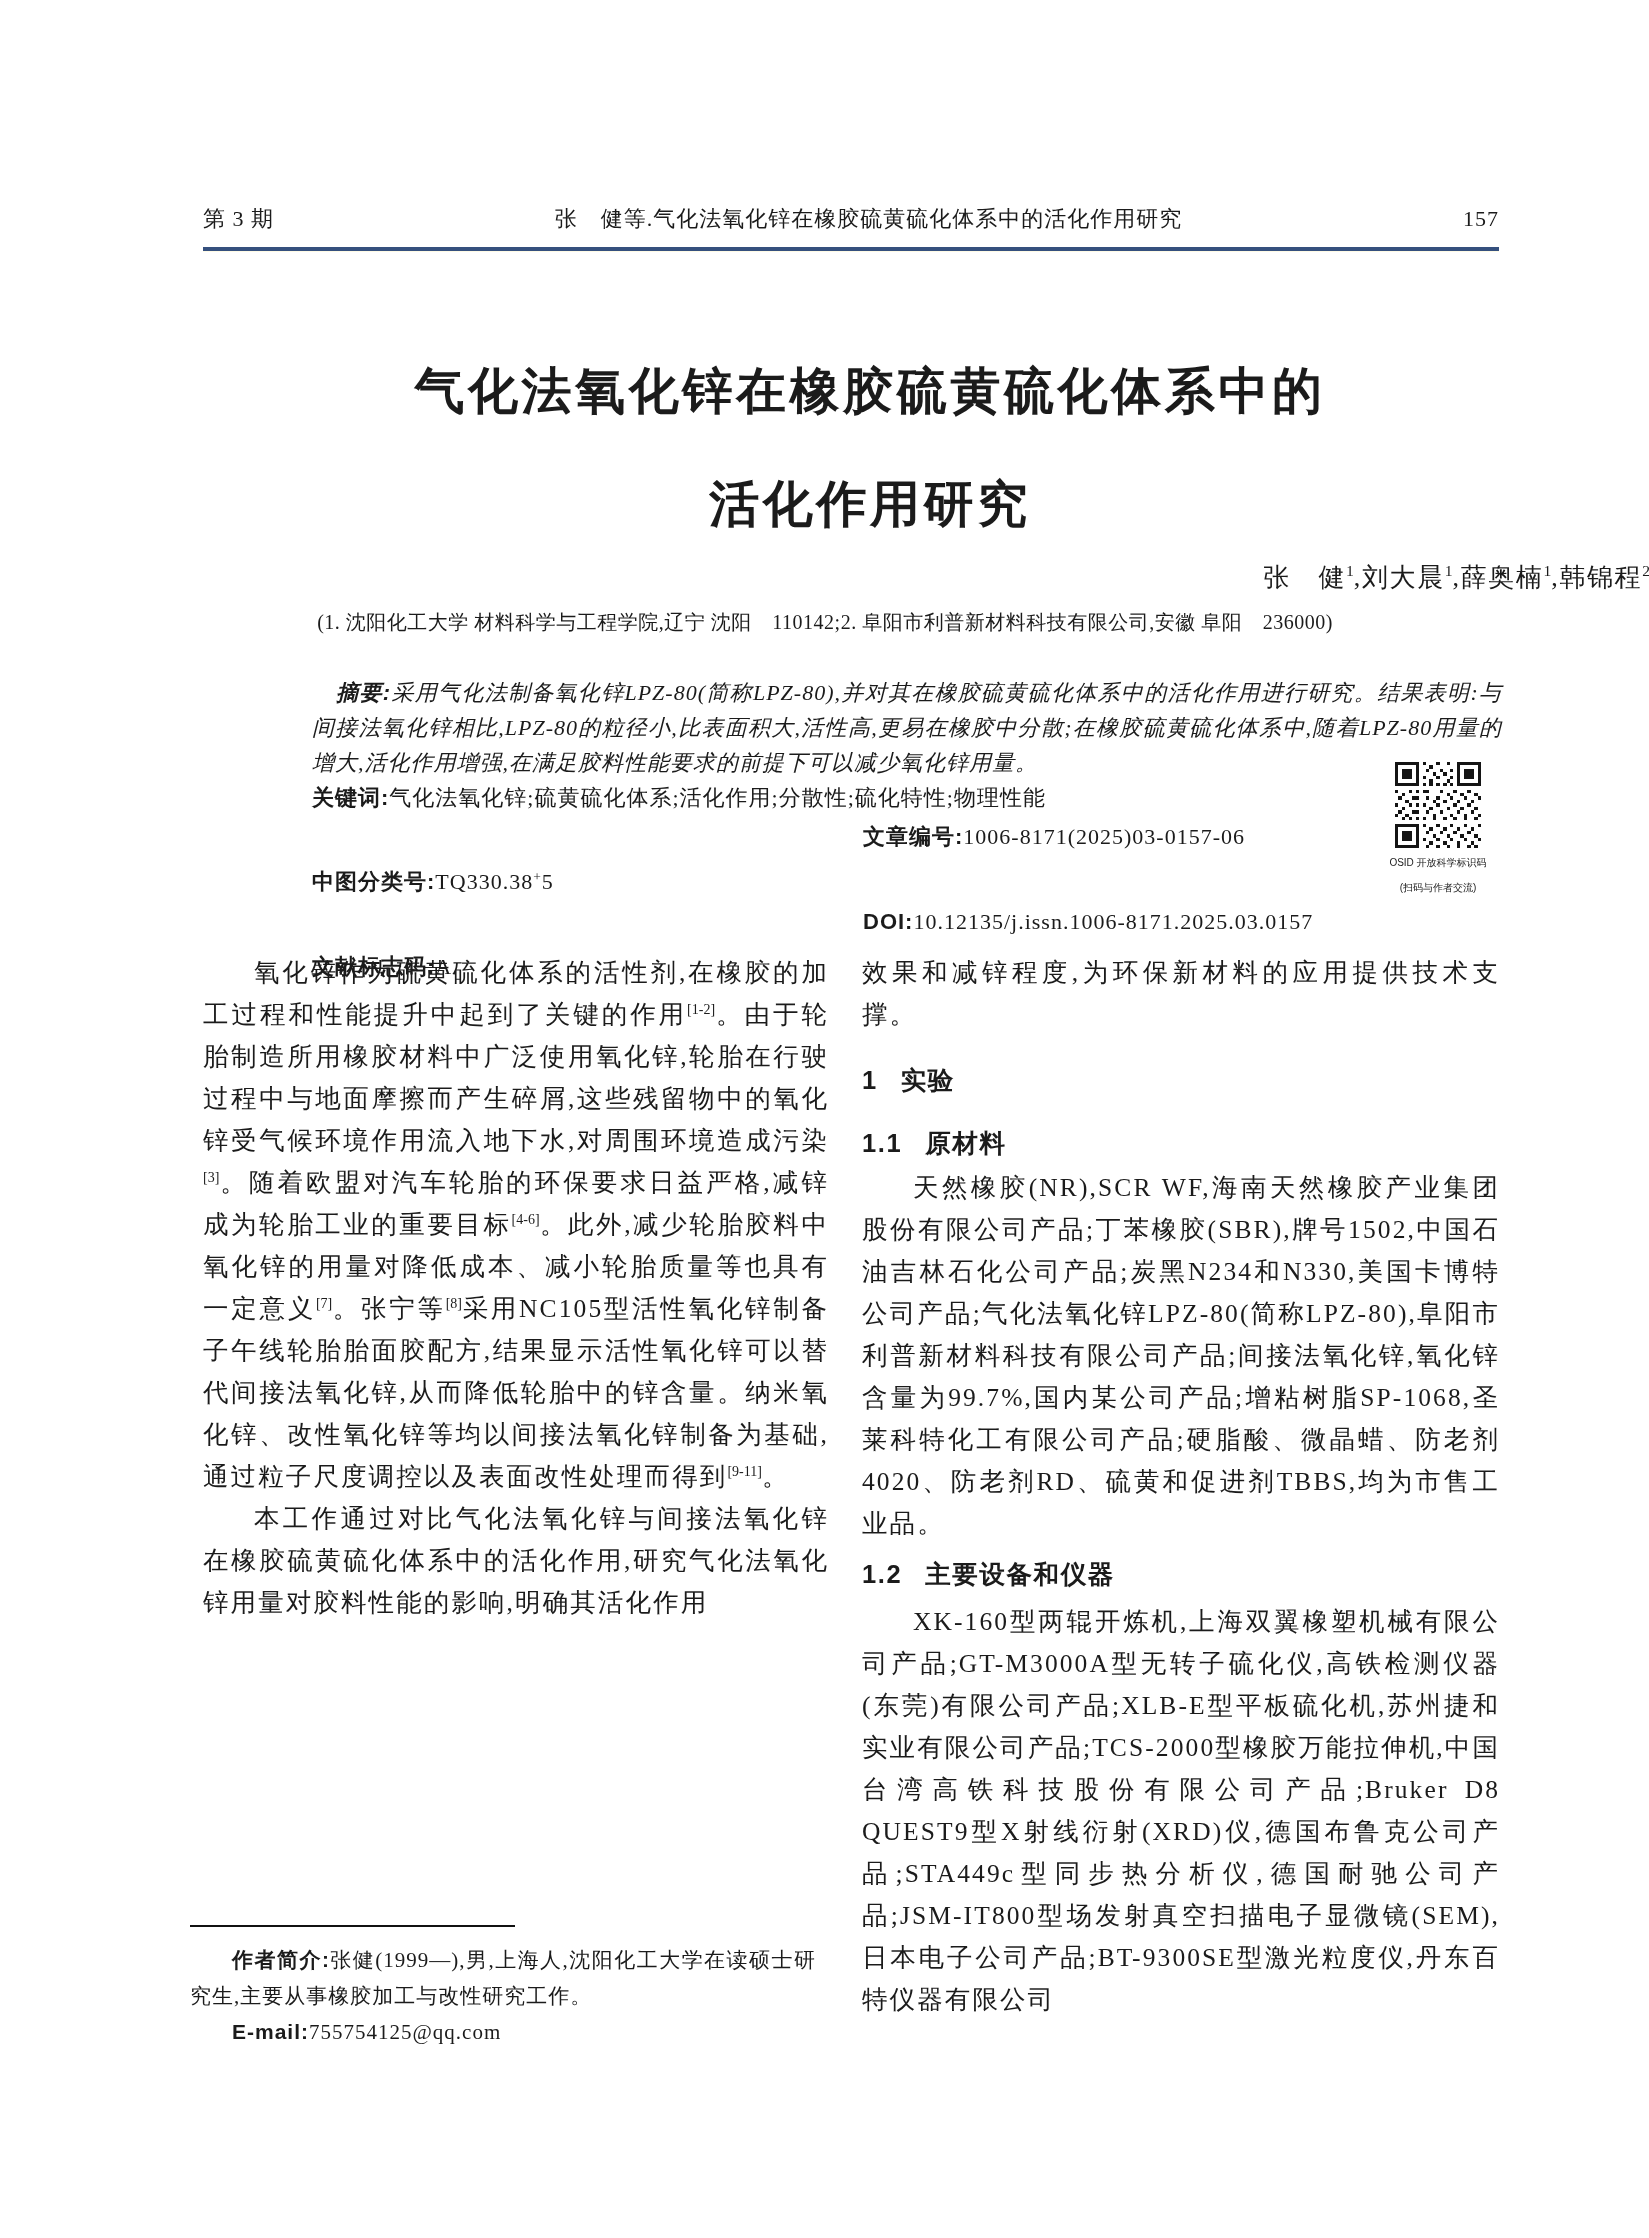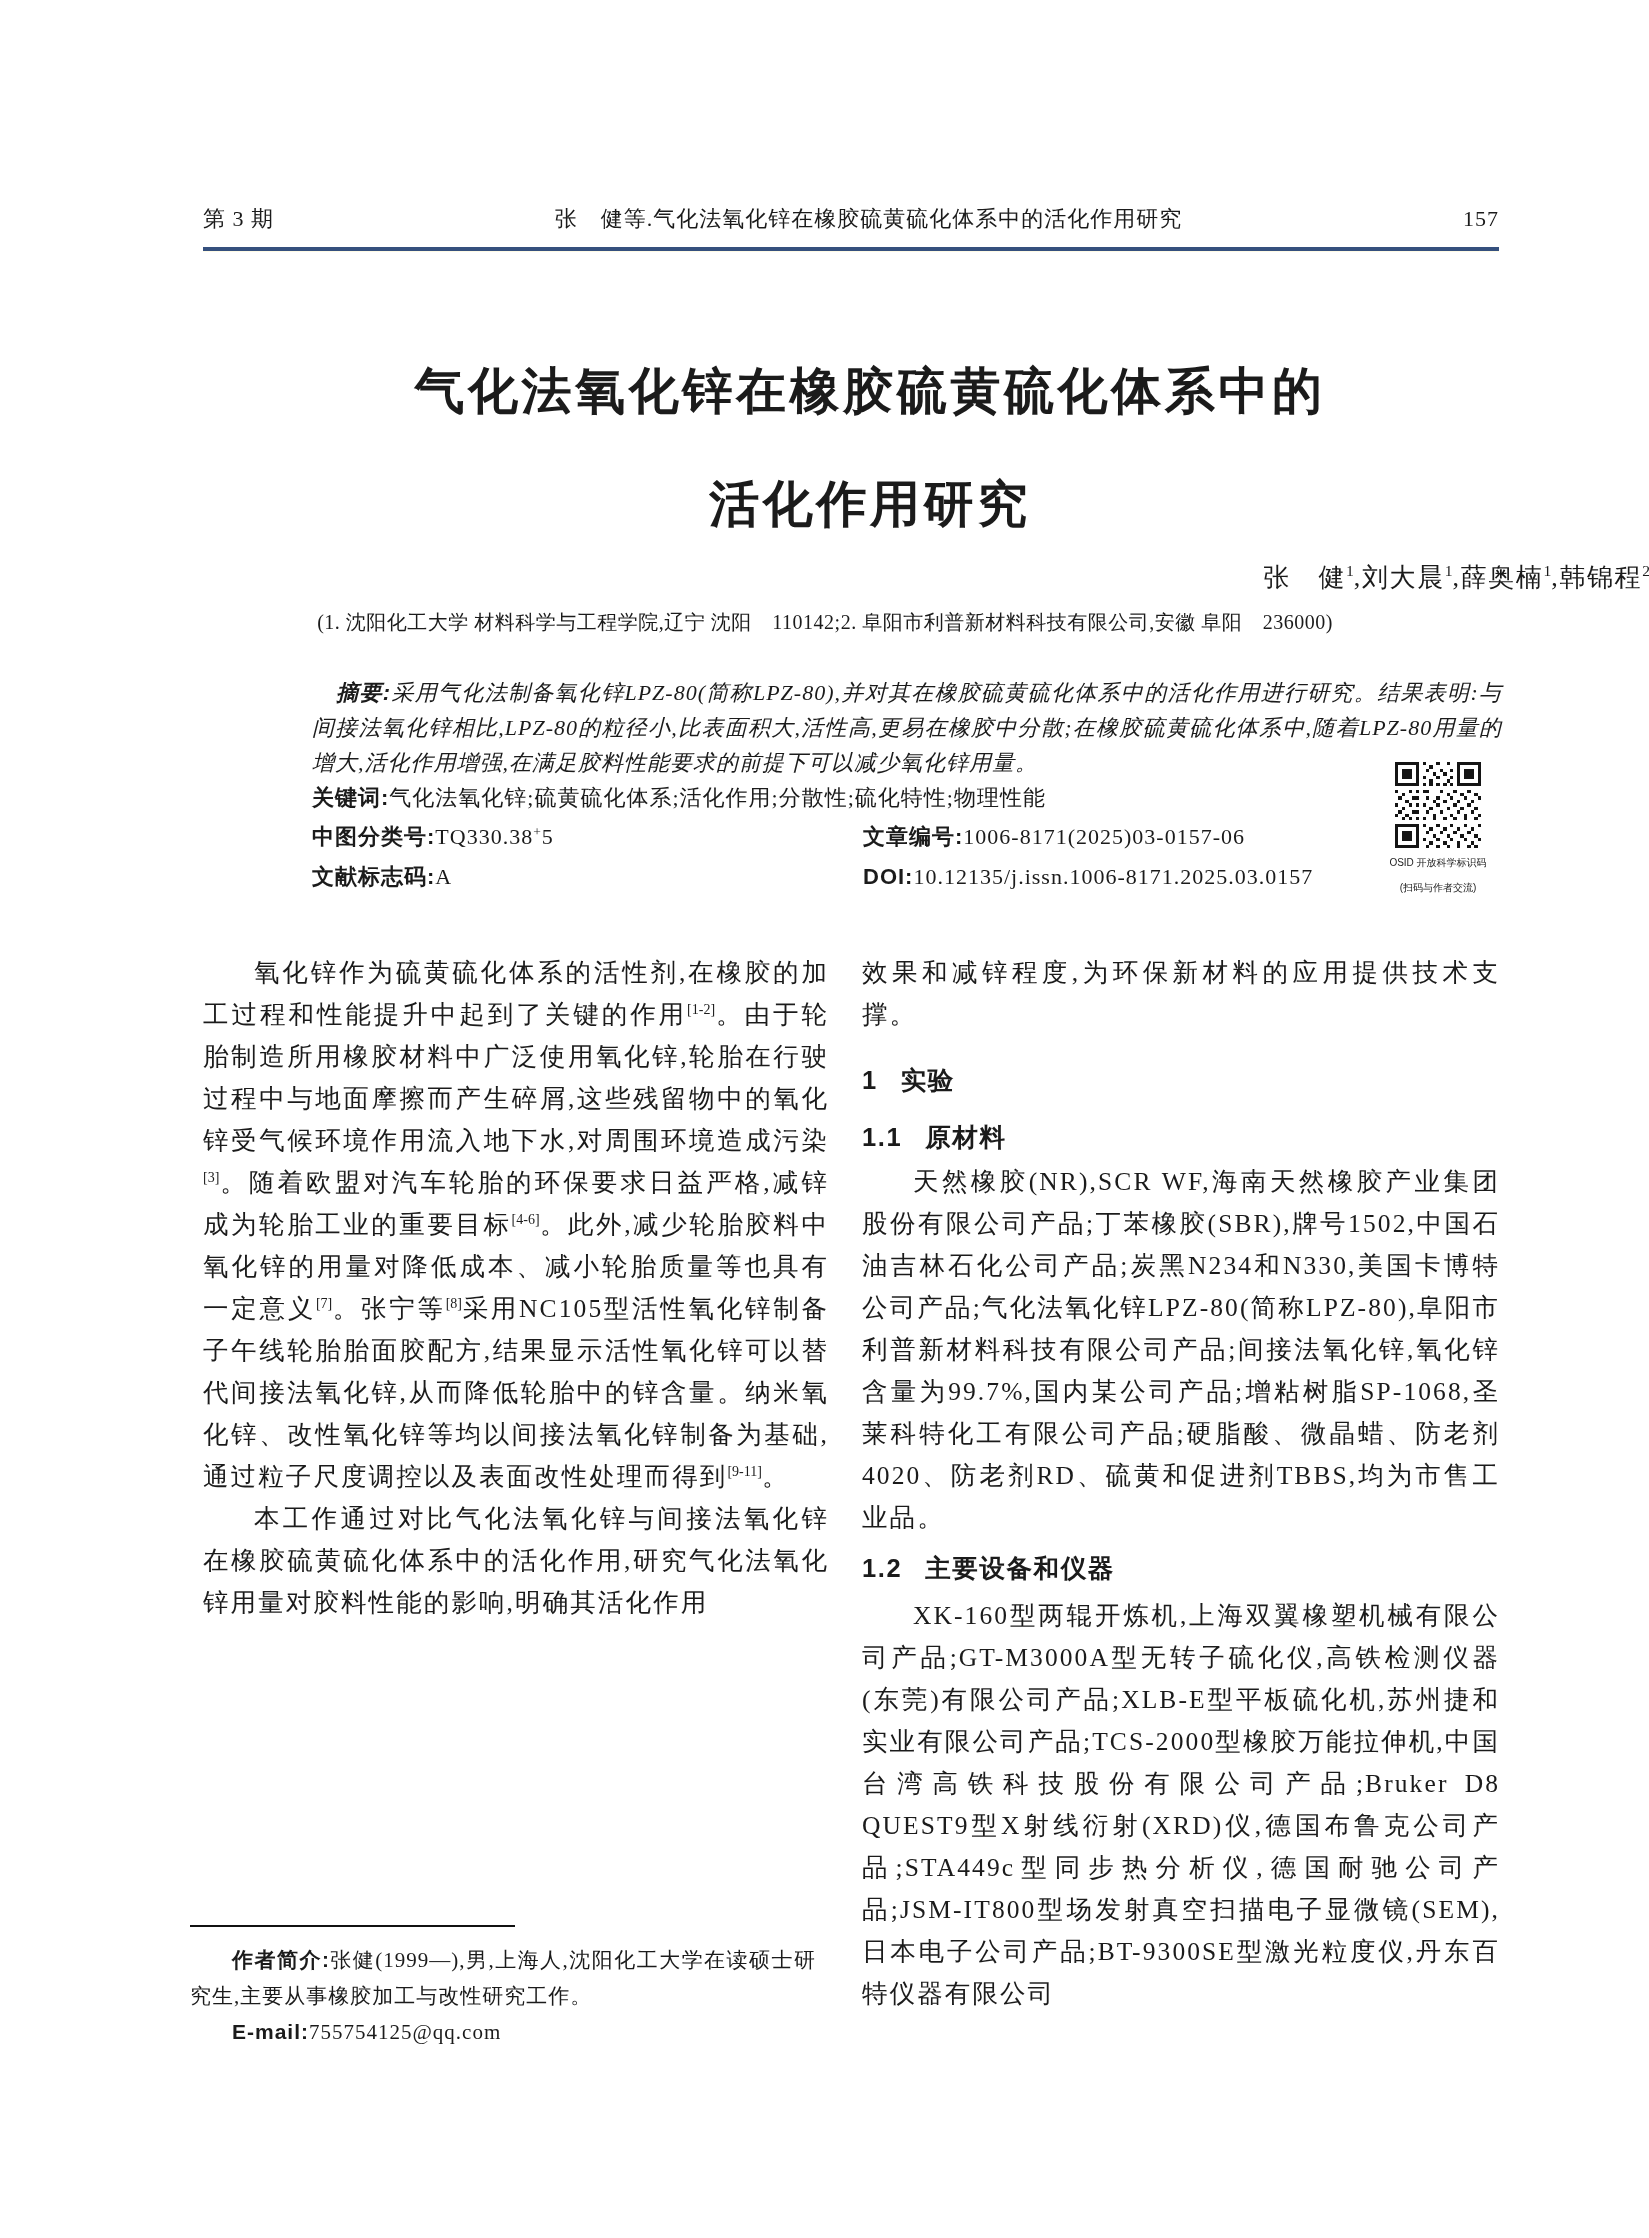--- a/index.html
+++ b/index.html
@@ -47,21 +47,21 @@
   
   .abstract-block{
     position:absolute;left:312px;top:675px;width:1190px;
     font-size:22px;line-height:35px;letter-spacing:1px;text-align:justify;
   }
   .abstract-block p{margin:0;}
   .abs-par{text-indent:1.1em;width:1190px;font-style:italic;}
   .lbl{font-weight:bold;font-family:"Liberation Sans","DejaVu Sans",sans-serif;}
   .kw-line{margin-top:4.2px;}
   .meta-row{display:flex;line-height:38px;margin-top:2.6px;}
-  .meta-left{width:551px;flex:0 0 551px;}
+  .meta-left{width:551px;flex:0 0 551px;margin-top:45px;}
   .meta-right{flex:1;}
   .clc-sup{font-size:13.5px;vertical-align:super;line-height:0;}
 
   
   .osid-box{
     position:absolute;left:1060px;top:87px;width:132px;
     text-align:center;line-height:normal;letter-spacing:0;
   }
   .osid-box svg{display:block;margin:0 auto;width:86px;height:86px;shape-rendering:crispEdges;}
   .osid-cap{font-size:10px;line-height:20px;margin-top:5.2px;letter-spacing:0;
@@ -76,21 +76,21 @@
   .col-left{left:203px;width:626px;}
   .col-right{left:862px;width:638px;}
   .col p{margin:0;}
   .indent{text-indent:2em;}
   .ref{font-size:14px;letter-spacing:0;vertical-align:super;line-height:0;}
   .bh{
     font-weight:bold;font-family:"Liberation Sans","DejaVu Sans",sans-serif;
     font-size:25.5px;letter-spacing:1.6px;text-align:left;
   }
   .bh .hnum{margin-right:0.9em;}
-  #h1-exp{margin-top:23px;margin-bottom:15px;}
+  #h1-exp{margin-top:23px;margin-bottom:21px;}
   #h11-mat{margin-bottom:3.1px;}
   #h12-equip{margin-top:8.3px;margin-bottom:5.2px;}
 
   
   .footnote{
     position:absolute;left:190px;top:1925px;width:626px;
     font-size:21px;line-height:36px;letter-spacing:1px;text-align:justify;
   }
   .foot-rule{width:325px;height:2.1px;background:#111;margin-bottom:14.5px;}
   .footnote p{margin:0;text-indent:2em;}

